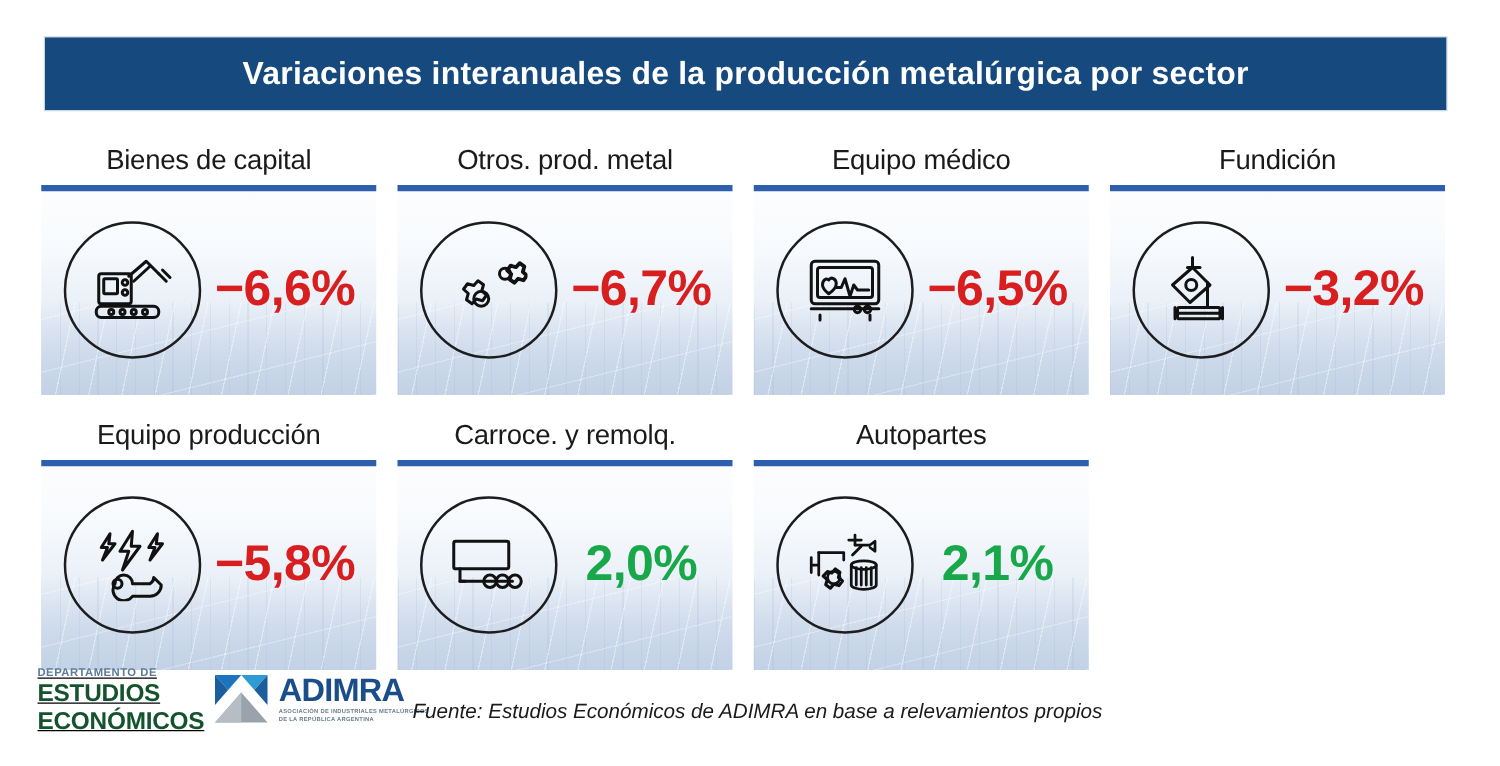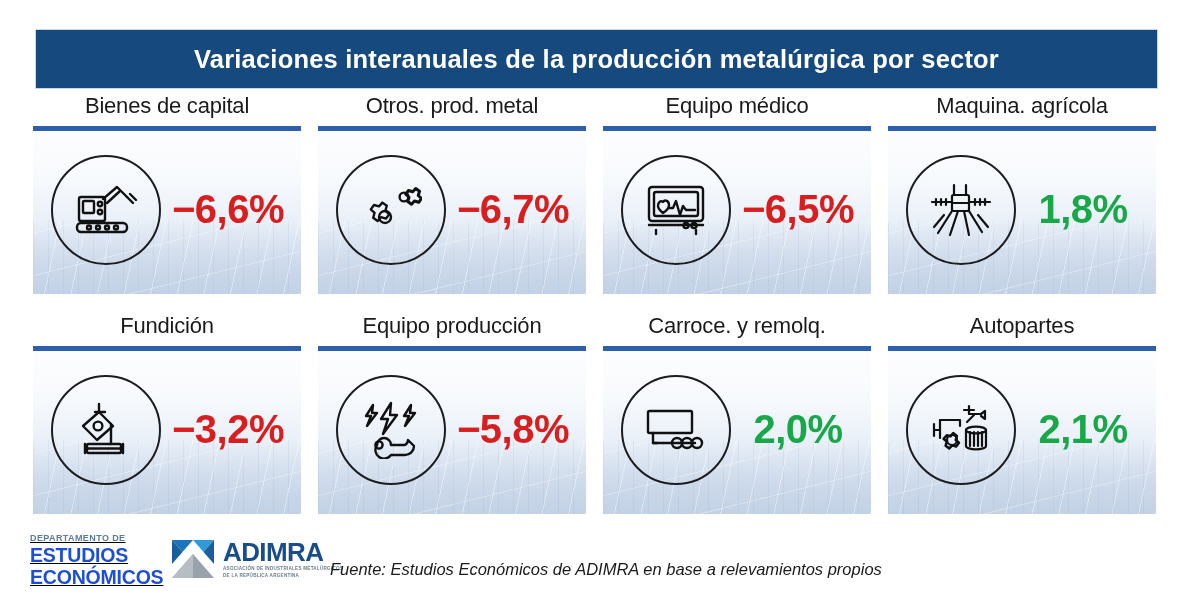--- a/index.html
+++ b/index.html
@@ -38,21 +38,21 @@
     font-size: 25.5px;
     font-weight: 600;
     letter-spacing: 0.2px;
     white-space: nowrap;
   }
 
   
   .cards-grid {
     position: absolute;
     left: 33px;
-    top: 86px;
+    top: 108px;
     width: 1134px;
     display: grid;
     grid-template-columns: repeat(4, 268px);
     column-gap: 17px;
     row-gap: 12px;
   }
   .card-cell {
     width: 268px;
   }
   .card-title {
@@ -151,21 +151,21 @@
     font-size: 9px;
     color: #5C7A99;
     letter-spacing: 0.4px;
     font-weight: 600;
     display: block;
     margin-bottom: 3px;
   }
   .dept-logo .l2,
   .dept-logo .l3 {
     font-size: 19.5px;
-    color: #1d4ed8;
+    color: #14532d;
     font-weight: 700;
     letter-spacing: -0.2px;
     display: block;
   }
   .dept-logo .l3 { margin-top: 2px; }
 
   .adimra-logo {
     position: absolute;
     left: 170px;
     top: 8px;
@@ -280,41 +280,20 @@
                 <path d="M12 48 v4 M52 48 v4"></path>
                 <path d="M5 39 h54 v5 h-54z" stroke="none"></path>
               </svg>
             </span>
           </div>
           <div class="value neg">−6,5%</div>
         </div>
       </div>
     </div>
 
-    <div class="card-cell">
-      <div class="card-title">Maquina. agrícola</div>
-      <div class="card-body">
-        <div class="card-inner">
-          <div class="icon-circle">
-            <span>
-              <svg width="66" height="58" viewBox="0 0 66 58" fill="none" stroke="#111" stroke-width="2.2" stroke-linecap="round" stroke-linejoin="round">
-                <path d="M26 4 v10 M38 4 v10"></path>
-                <rect x="24" y="14" width="17" height="16" rx="1.5"></rect>
-                <path d="M4 21 h20 M41 21 h21"></path>
-                <path d="M8 18 v6 M13 18 v6 M18 18 v6 M47 18 v6 M52 18 v6 M57 18 v6"></path>
-                <path d="M24 30 l-14 22 M30 30 l-8 24 M36 30 l5 24 M41 30 l13 21"></path>
-                <path d="M16 34 l-10 12 M50 34 l10 12"></path>
-                <path d="M24 22 h17"></path>
-              </svg>
-            </span>
-          </div>
-          <div class="value pos">1,8%</div>
-        </div>
-      </div>
-    </div>
 
     <div class="card-cell">
       <div class="card-title">Fundición</div>
       <div class="card-body">
         <div class="card-inner">
           <div class="icon-circle">
             <span>
               <svg width="62" height="60" viewBox="0 0 62 60" fill="none" stroke="#111" stroke-width="2.4" stroke-linecap="round" stroke-linejoin="round">
                 <path d="M24 4 v8"></path>
                 <path d="M20 12 h10"></path>

